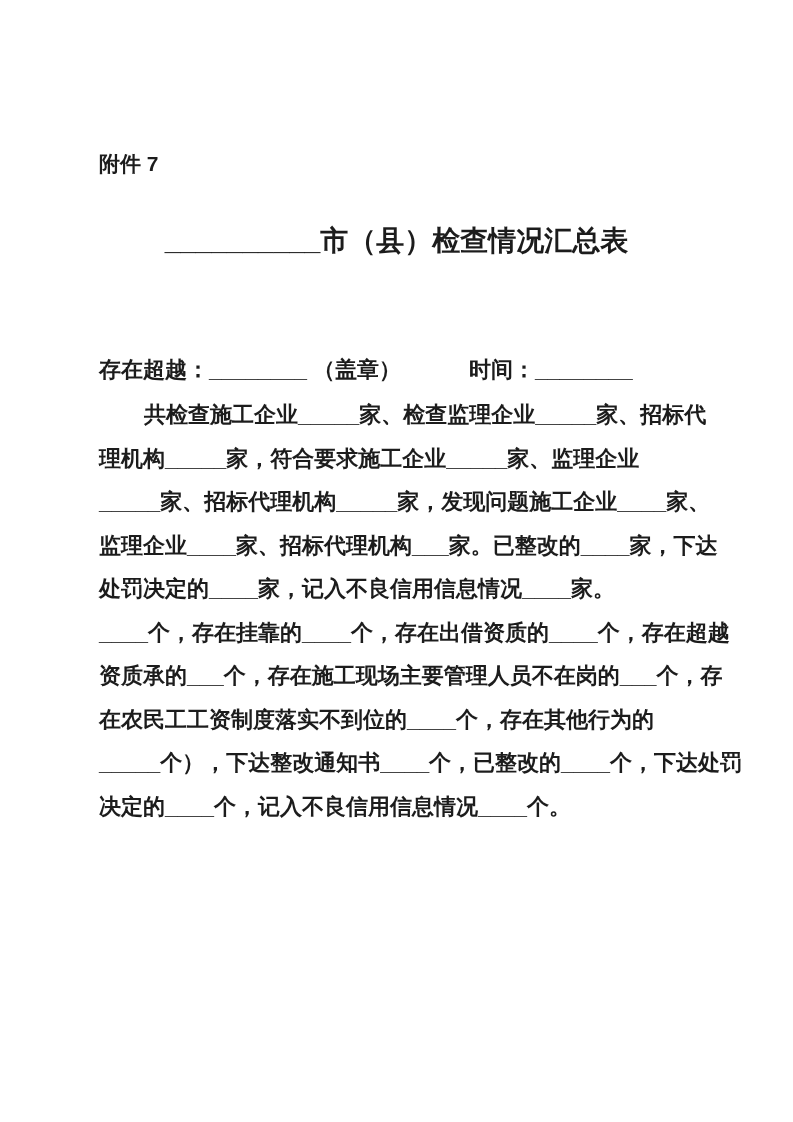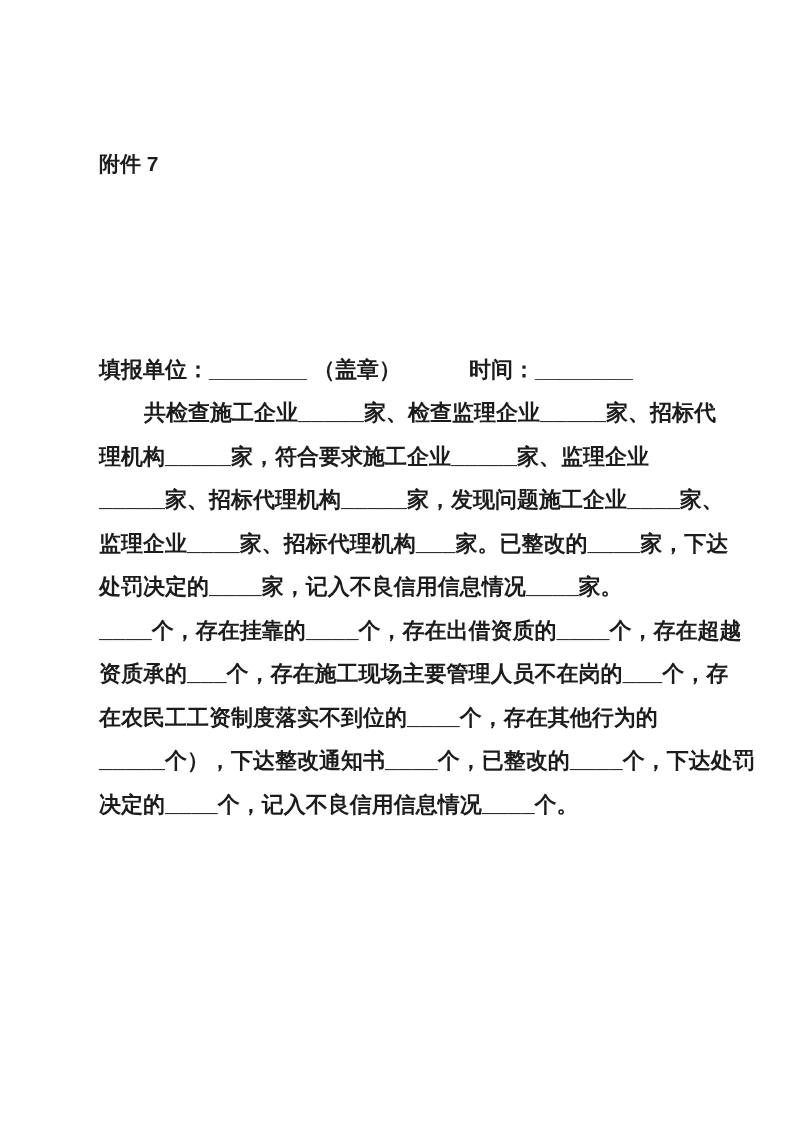--- a/index.html
+++ b/index.html
@@ -54,36 +54,38 @@
   .body-text {
     position: absolute;
     left: 99px;
     top: 393px;
     width: 640px;
     font-size: 22px;
     line-height: 43.5px;
   }
   .body-line {
     white-space: nowrap;
-    font-family: Liberation Mono, monospace;
   }
   .body-line.indent {
     text-indent: 45px;
   }
 </style>
 </head>
 <body>
 
 <div class="page">
 
   <div class="attachment-label">附件 7</div>
 
+  <div class="doc-title">
+    <span class="blank">__________</span><span>市（县）检查情况汇总表</span>
+  </div>
 
   <div class="meta-line">
-    <span>填报单位：</span><span>________</span><span class="seal">（盖章）</span><span class="time-label">时间：</span><span>________</span>
+    <span>存在超越：</span><span>________</span><span class="seal">（盖章）</span><span class="time-label">时间：</span><span>________</span>
   </div>
 
   <div class="body-text">
     <div class="body-line indent">共检查施工企业_____家、检查监理企业_____家、招标代</div>
     <div class="body-line">理机构_____家，符合要求施工企业_____家、监理企业</div>
     <div class="body-line">_____家、招标代理机构_____家，发现问题施工企业____家、</div>
     <div class="body-line">监理企业____家、招标代理机构___家。已整改的____家，下达</div>
     <div class="body-line">处罚决定的____家，记入不良信用信息情况____家。</div>
     <div class="body-line">____个，存在挂靠的____个，存在出借资质的____个，存在超越</div>
     <div class="body-line">资质承的___个，存在施工现场主要管理人员不在岗的___个，存</div>

